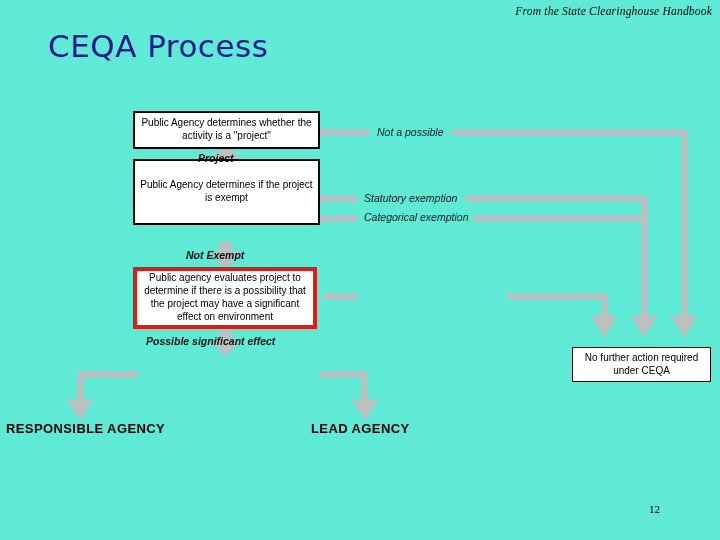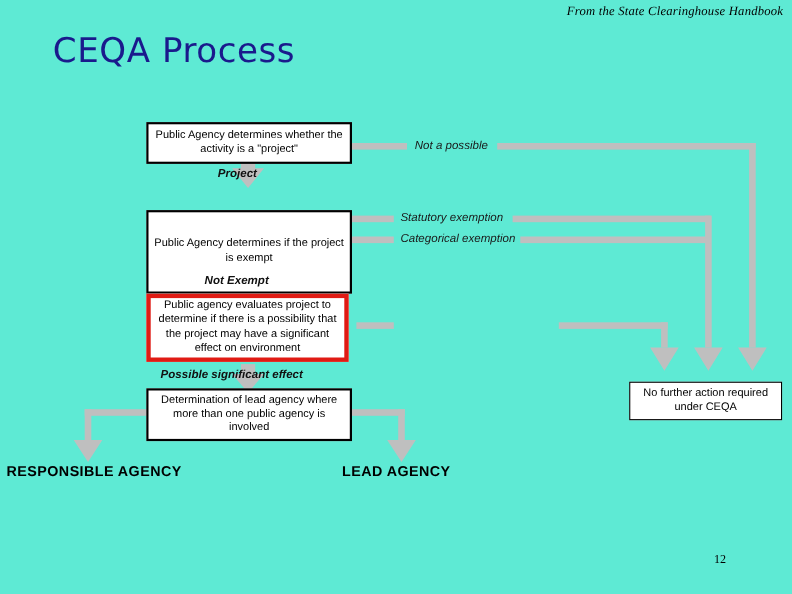--- a/index.html
+++ b/index.html
@@ -182,31 +182,28 @@
           <polygon points="352,305 378,305 365,325"></polygon>
         </g>
 
       </g>
     </svg>
 
     <div class="proc-box" style="left:133px; top:16px; width:187px; height:38px;">
       <span>Public Agency determines whether the activity is a "project"</span>
     </div>
 
-    <div class="proc-box" style="left:133px; top:96px; width:187px; height:76px;">
+    <div class="proc-box" style="left:133px; top:64px; width:187px; height:66px;">
       <span>Public Agency determines if the project is exempt</span>
     </div>
 
     <div class="proc-box highlight" style="left:133px; top:172px; width:184px; height:62px;">
       <span>Public agency evaluates project to determine if there is a possibility that the project may have a significant effect on environment</span>
     </div>
 
-    <div class="proc-box" style="left:133px; top:258px; width:187px; height:48px;">
-      <span>Determination of lead agency where more than one public agency is involved</span>
-    </div>
 
     <div class="proc-box terminal" style="left:572px; top:252px; width:139px; height:35px;">
       <span>No further action required under CEQA</span>
     </div>
 
     <div class="edge-label" style="left:198px; top:57px;">Project</div>
 
     <div class="edge-label" style="left:186px; top:154px;">Not Exempt</div>
 
     <div class="edge-label" style="left:146px; top:240px;">Possible significant effect</div>

